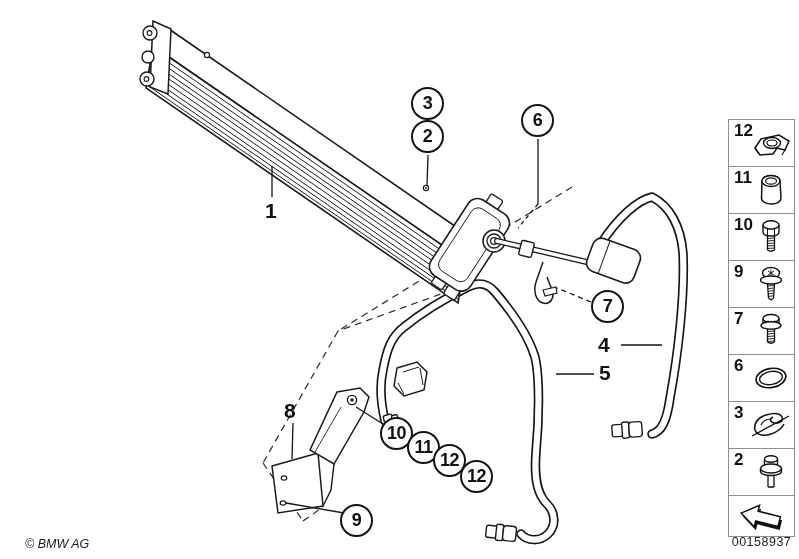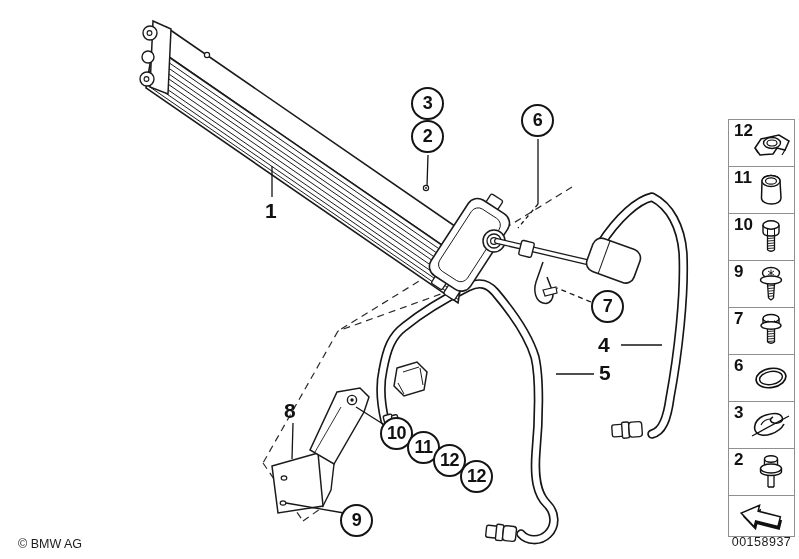--- a/index.html
+++ b/index.html
@@ -18,21 +18,21 @@
   .legend{
     position:absolute;left:728px;top:119px;width:67px;box-sizing:border-box;
     border:1px solid #8f8f8f;background:#fff;
   }
   .legend-cell{position:relative;height:46px;border-bottom:1px solid #8f8f8f;background:#fff;}
   .legend-cell:last-child{border-bottom:none;}
   .legend-cell .num{position:absolute;left:5px;top:1px;font-weight:bold;font-size:17px;color:#111;}
   .legend-cell svg{position:absolute;right:0;top:2px;}
   .arrow-cell{height:40px;}
   .footer-text{position:absolute;font-size:12.5px;color:#1c1c1c;}
-  #copyright{left:18px;top:537px;}
+  #copyright{left:25px;top:537px;font-style:italic;}
   #plate-number{left:728px;top:535px;width:67px;text-align:center;letter-spacing:0.5px;}
 </style>
 </head>
 <body>
 
 <svg class="art" width="799" height="559" viewBox="0 0 799 559">
 
   <g stroke="#2a2a2a" stroke-width="1.2" stroke-dasharray="7 5" fill="none">
     <path d="M572,187 L338,331"></path>
     <path d="M463,286 L338,331"></path>

